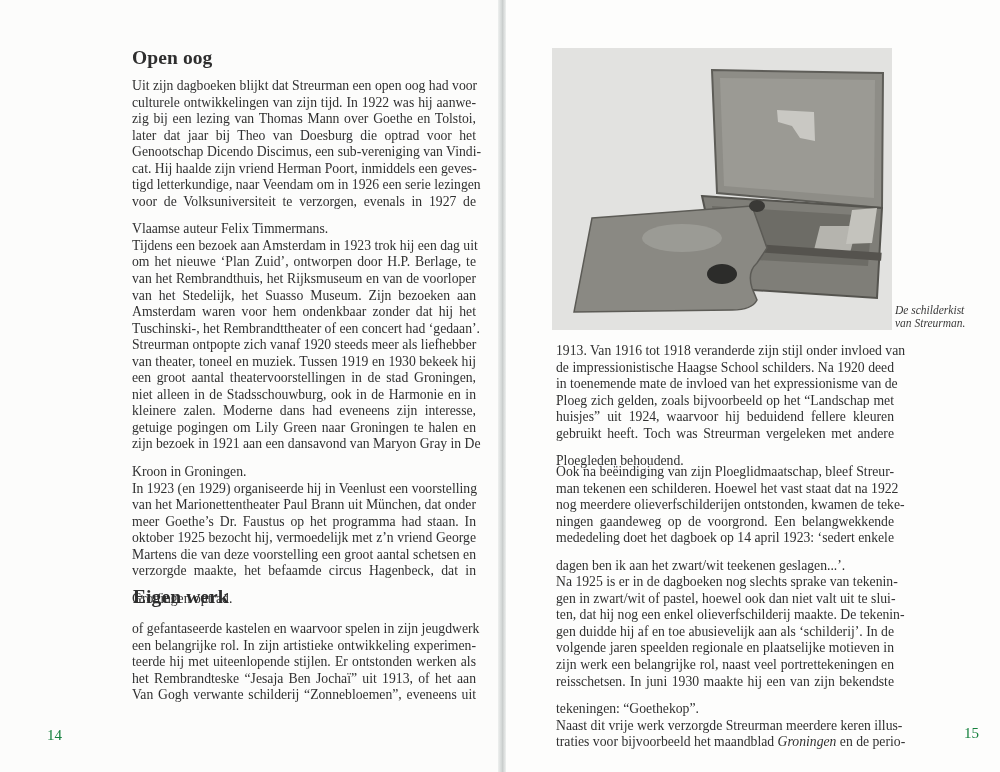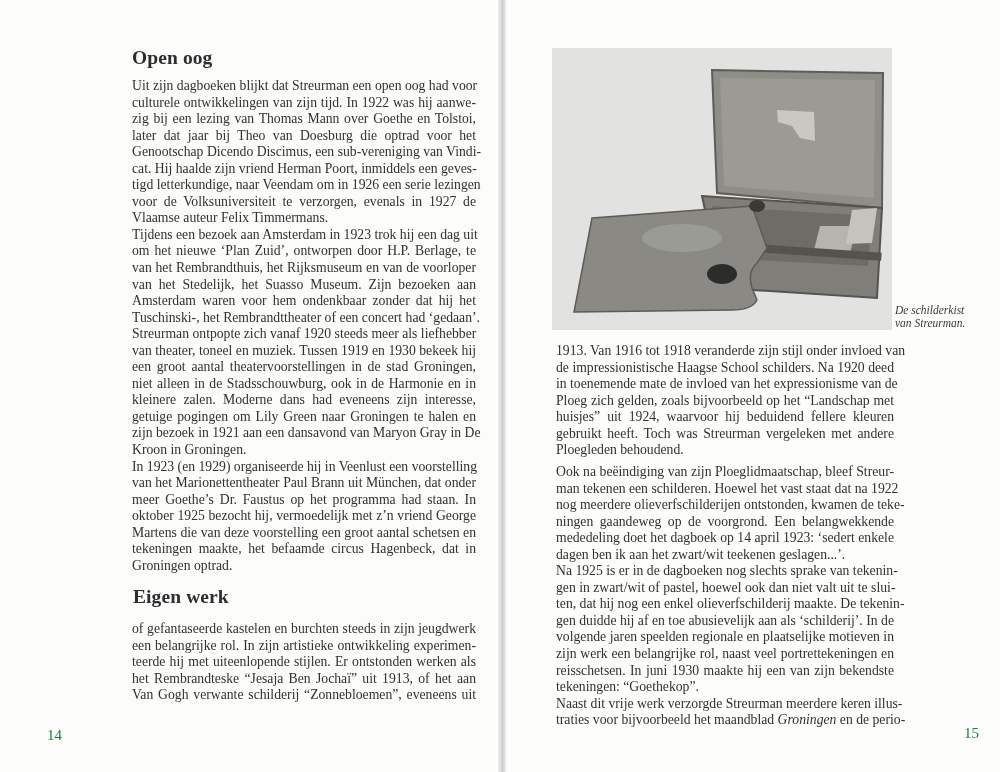--- a/index.html
+++ b/index.html
@@ -27,21 +27,21 @@
       margin: 0; font-weight: bold; font-size: 19.5px; color: #2e2e2e;
       position: absolute; letter-spacing: 0.1px;
     }
     .h-open { left: 132px; top: 47px; }
     .h-eigen { left: 133px; top: 586px; }
     .col {
       position: absolute; font-size: 13.7px; line-height: 16.55px;
       text-align: justify; color: #303030;
     }
     .line { display: block; text-align: justify; text-align-last: justify; white-space: nowrap; }
-    .line.last { text-align-last: left; }
+    .line.last { text-align-last: left; margin-top: 11px; }
     .col-left-1 { left: 132px; top: 78px; width: 344px; }
     .col-left-2 { left: 132px; top: 621px; width: 344px; }
     .col-right-1 { left: 556px; top: 343px; width: 338px; }
     .col-right-2 { left: 556px; top: 464px; width: 338px; }
     .photo {
       position: absolute; left: 552px; top: 48px; width: 340px; height: 282px;
       background: #e3e3e1; overflow: hidden;
     }
     .caption {
       position: absolute; left: 895px; top: 304px; width: 98px;
@@ -81,27 +81,27 @@
         <span class="line">niet alleen in de Stadsschouwburg, ook in de Harmonie en in</span>
         <span class="line">kleinere zalen. Moderne dans had eveneens zijn interesse,</span>
         <span class="line">getuige pogingen om Lily Green naar Groningen te halen en</span>
         <span class="line">zijn bezoek in 1921 aan een dansavond van Maryon Gray in De</span>
         <span class="line last">Kroon in Groningen.</span>
         <span class="line">In 1923 (en 1929) organiseerde hij in Veenlust een voorstelling</span>
         <span class="line">van het Marionettentheater Paul Brann uit München, dat onder</span>
         <span class="line">meer Goethe’s Dr. Faustus op het programma had staan. In</span>
         <span class="line">oktober 1925 bezocht hij, vermoedelijk met z’n vriend George</span>
         <span class="line">Martens die van deze voorstelling een groot aantal schetsen en</span>
-        <span class="line">tekeningen maakte, het befaamde circus Hagenbeck, dat in</span>
+        <span class="line">verzorgde maakte, het befaamde circus Hagenbeck, dat in</span>
         <span class="line last">Groningen optrad.</span>
       </div>
 
     <h2 class="h-eigen">Eigen werk</h2>
     <div class="col col-left-2" id="left-col-2">
-        <span class="line">of gefantaseerde kastelen en burchten steeds in zijn jeugdwerk</span>
+        <span class="line">of gefantaseerde kastelen en waarvoor spelen in zijn jeugdwerk</span>
         <span class="line">een belangrijke rol. In zijn artistieke ontwikkeling experimen-</span>
         <span class="line">teerde hij met uiteenlopende stijlen. Er ontstonden werken als</span>
         <span class="line">het Rembrandteske “Jesaja Ben Jochaï” uit 1913, of het aan</span>
         <span class="line">Van Gogh verwante schilderij “Zonnebloemen”, eveneens uit</span>
       </div>
 
     <div class="pagenum pn-left">14</div>
   </div>
 
   <div class="gutter"></div>

